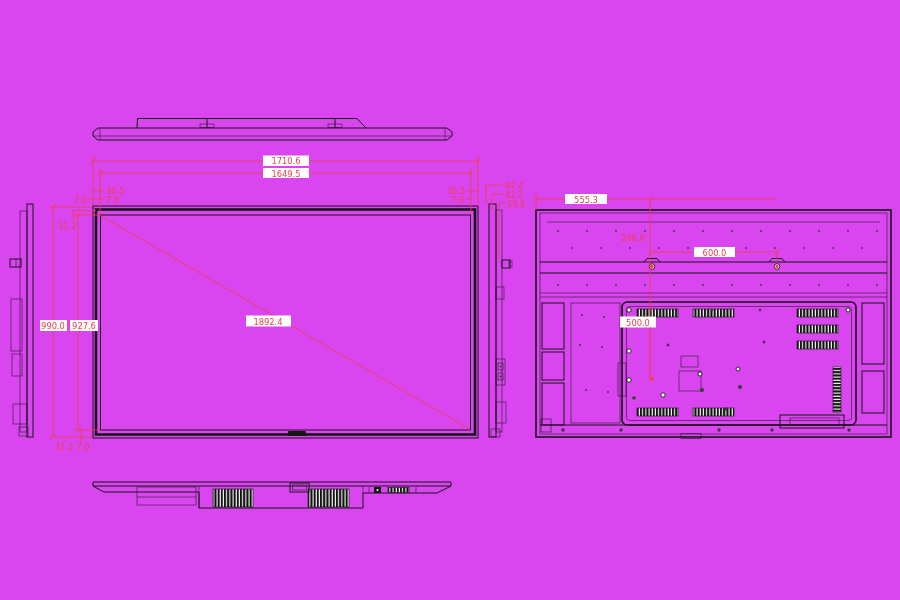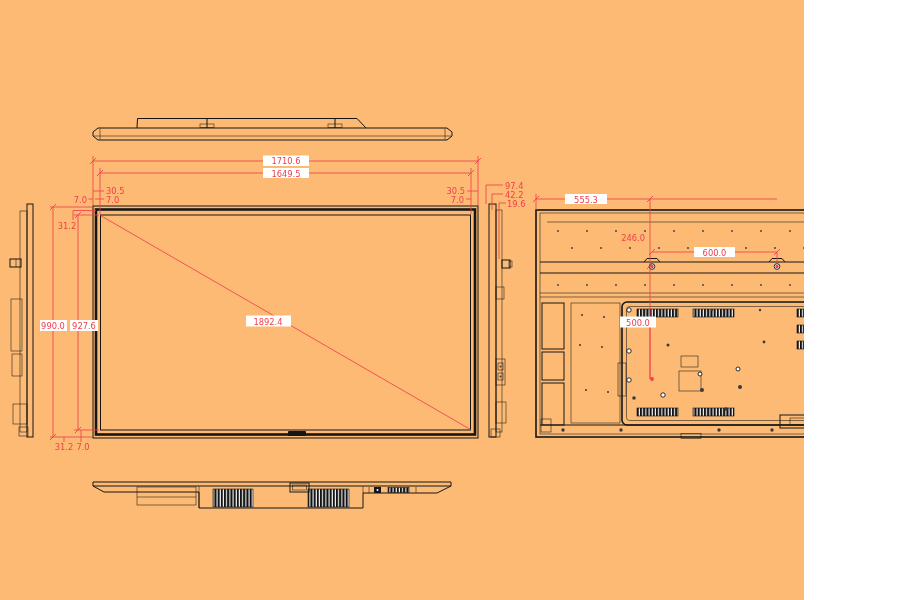--- a/index.html
+++ b/index.html
@@ -1,16 +1,16 @@
 <!DOCTYPE html>
 <html><head>
 <meta charset="utf-8">
 <style>
   html,body{margin:0;padding:0;background:#ffffff;}
-  .stage{width:804px;height:600px;position:relative;background:#fdba74;overflow:hidden;
+  .stage{width:900px;height:600px;position:relative;background:#d946ef;overflow:hidden;
          font-family:"DejaVu Sans", sans-serif;}
   svg{display:block;}
   .ln{stroke:#161616;fill:none;stroke-width:1;}
   .lnthick{stroke:#161616;fill:none;stroke-width:2.6;}
   .lnmed{stroke:#161616;fill:none;stroke-width:1.6;}
   .thin{stroke:#161616;fill:none;stroke-width:.55;}
   .blk{fill:#161616;stroke:none;}
   .scr{fill:#3a3a3a;stroke:none;}
   .ring{fill:#ffffff;stroke:#161616;stroke-width:.9;}
   .dim{stroke:#ef404d;fill:none;stroke-width:.85;}

